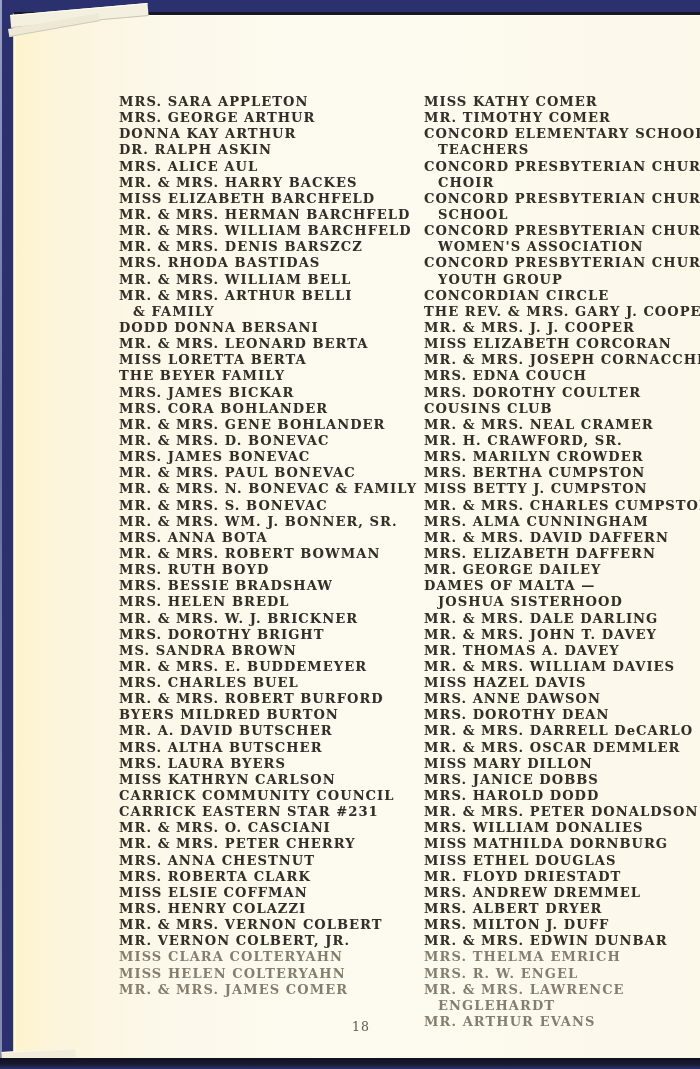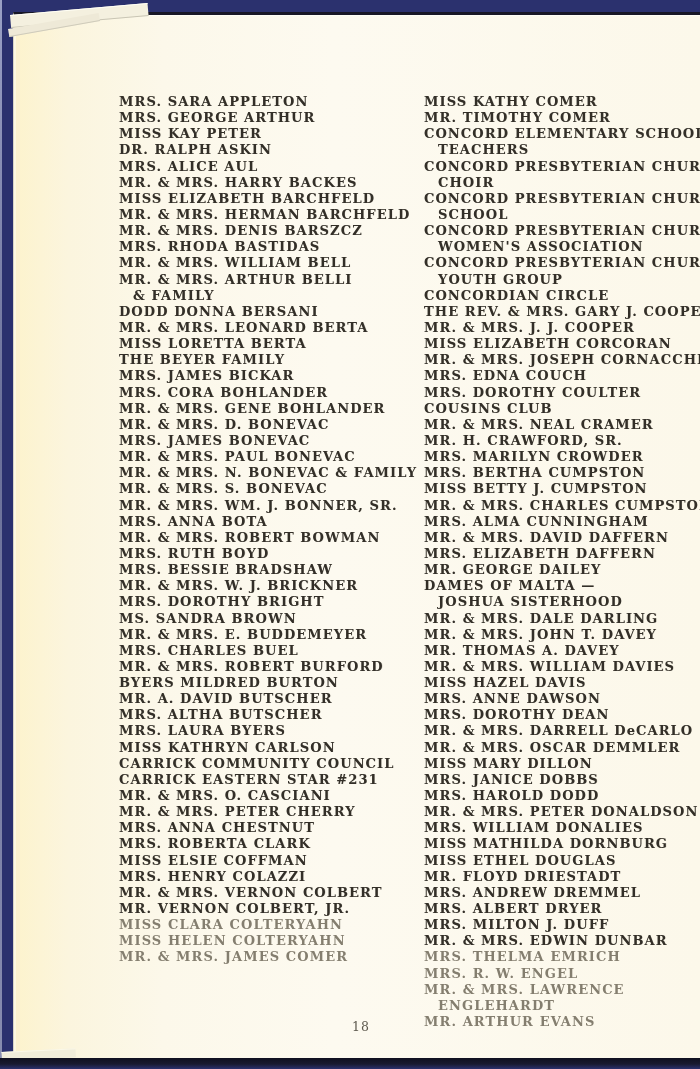--- a/index.html
+++ b/index.html
@@ -71,26 +71,27 @@
 </head>
 <body>
 
 <div class="cover-highlight"></div>
 
 <div class="page">
   <div class="columns">
     <div class="name-col left">
         <div class="entry">MRS. SARA APPLETON</div>
         <div class="entry">MRS. GEORGE ARTHUR</div>
-        <div class="entry">MISS KAY PETER</div>
+        <div class="entry">DONNA KAY ARTHUR</div>
         <div class="entry">DR. RALPH ASKIN</div>
         <div class="entry">MRS. ALICE AUL</div>
         <div class="entry">MR. &amp; MRS. HARRY BACKES</div>
         <div class="entry">MISS ELIZABETH BARCHFELD</div>
         <div class="entry">MR. &amp; MRS. HERMAN BARCHFELD</div>
+        <div class="entry">MR. &amp; MRS. WILLIAM BARCHFELD</div>
         <div class="entry">MR. &amp; MRS. DENIS BARSZCZ</div>
         <div class="entry">MRS. RHODA BASTIDAS</div>
         <div class="entry">MR. &amp; MRS. WILLIAM BELL</div>
         <div class="entry">MR. &amp; MRS. ARTHUR BELLI</div>
         <div class="entry indent">&amp; FAMILY</div>
         <div class="entry">DODD DONNA BERSANI</div>
         <div class="entry">MR. &amp; MRS. LEONARD BERTA</div>
         <div class="entry">MISS LORETTA BERTA</div>
         <div class="entry">THE BEYER FAMILY</div>
         <div class="entry">MRS. JAMES BICKAR</div>
@@ -99,20 +100,21 @@
         <div class="entry">MR. &amp; MRS. D. BONEVAC</div>
         <div class="entry">MRS. JAMES BONEVAC</div>
         <div class="entry">MR. &amp; MRS. PAUL BONEVAC</div>
         <div class="entry">MR. &amp; MRS. N. BONEVAC &amp; FAMILY</div>
         <div class="entry">MR. &amp; MRS. S. BONEVAC</div>
         <div class="entry">MR. &amp; MRS. WM. J. BONNER, SR.</div>
         <div class="entry">MRS. ANNA BOTA</div>
         <div class="entry">MR. &amp; MRS. ROBERT BOWMAN</div>
         <div class="entry">MRS. RUTH BOYD</div>
         <div class="entry">MRS. BESSIE BRADSHAW</div>
+        <div class="entry">MRS. HELEN BREDL</div>
         <div class="entry">MR. &amp; MRS. W. J. BRICKNER</div>
         <div class="entry">MRS. DOROTHY BRIGHT</div>
         <div class="entry">MS. SANDRA BROWN</div>
         <div class="entry">MR. &amp; MRS. E. BUDDEMEYER</div>
         <div class="entry">MRS. CHARLES BUEL</div>
         <div class="entry">MR. &amp; MRS. ROBERT BURFORD</div>
         <div class="entry">BYERS MILDRED BURTON</div>
         <div class="entry">MR. A. DAVID BUTSCHER</div>
         <div class="entry">MRS. ALTHA BUTSCHER</div>
         <div class="entry">MRS. LAURA BYERS</div>

